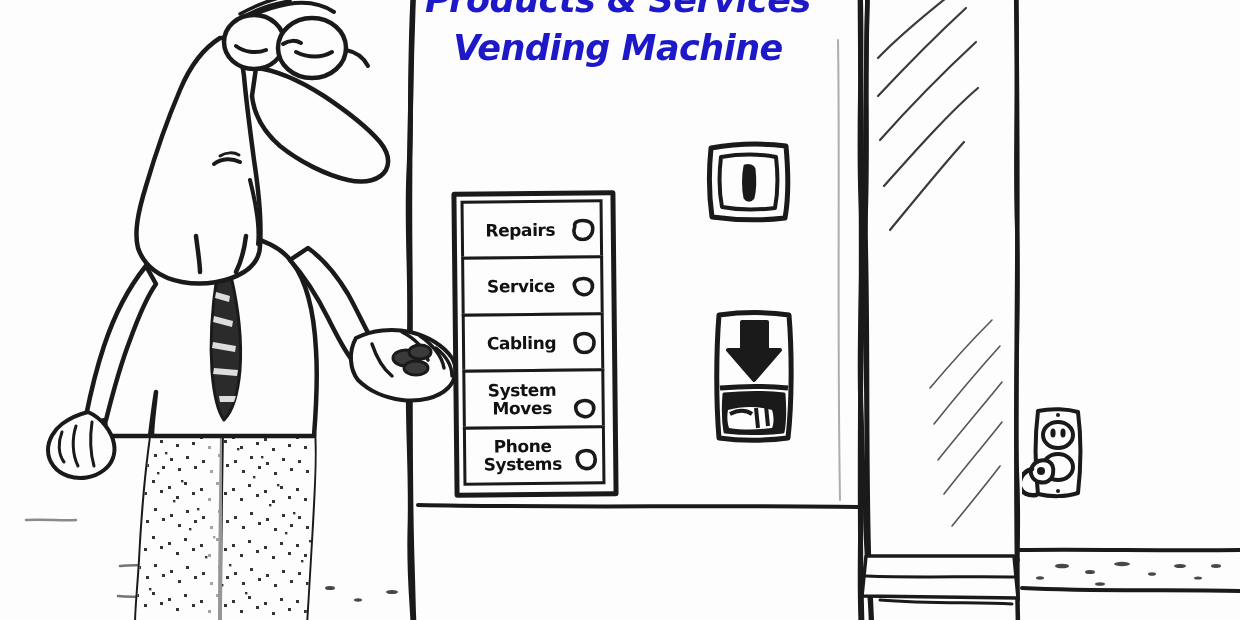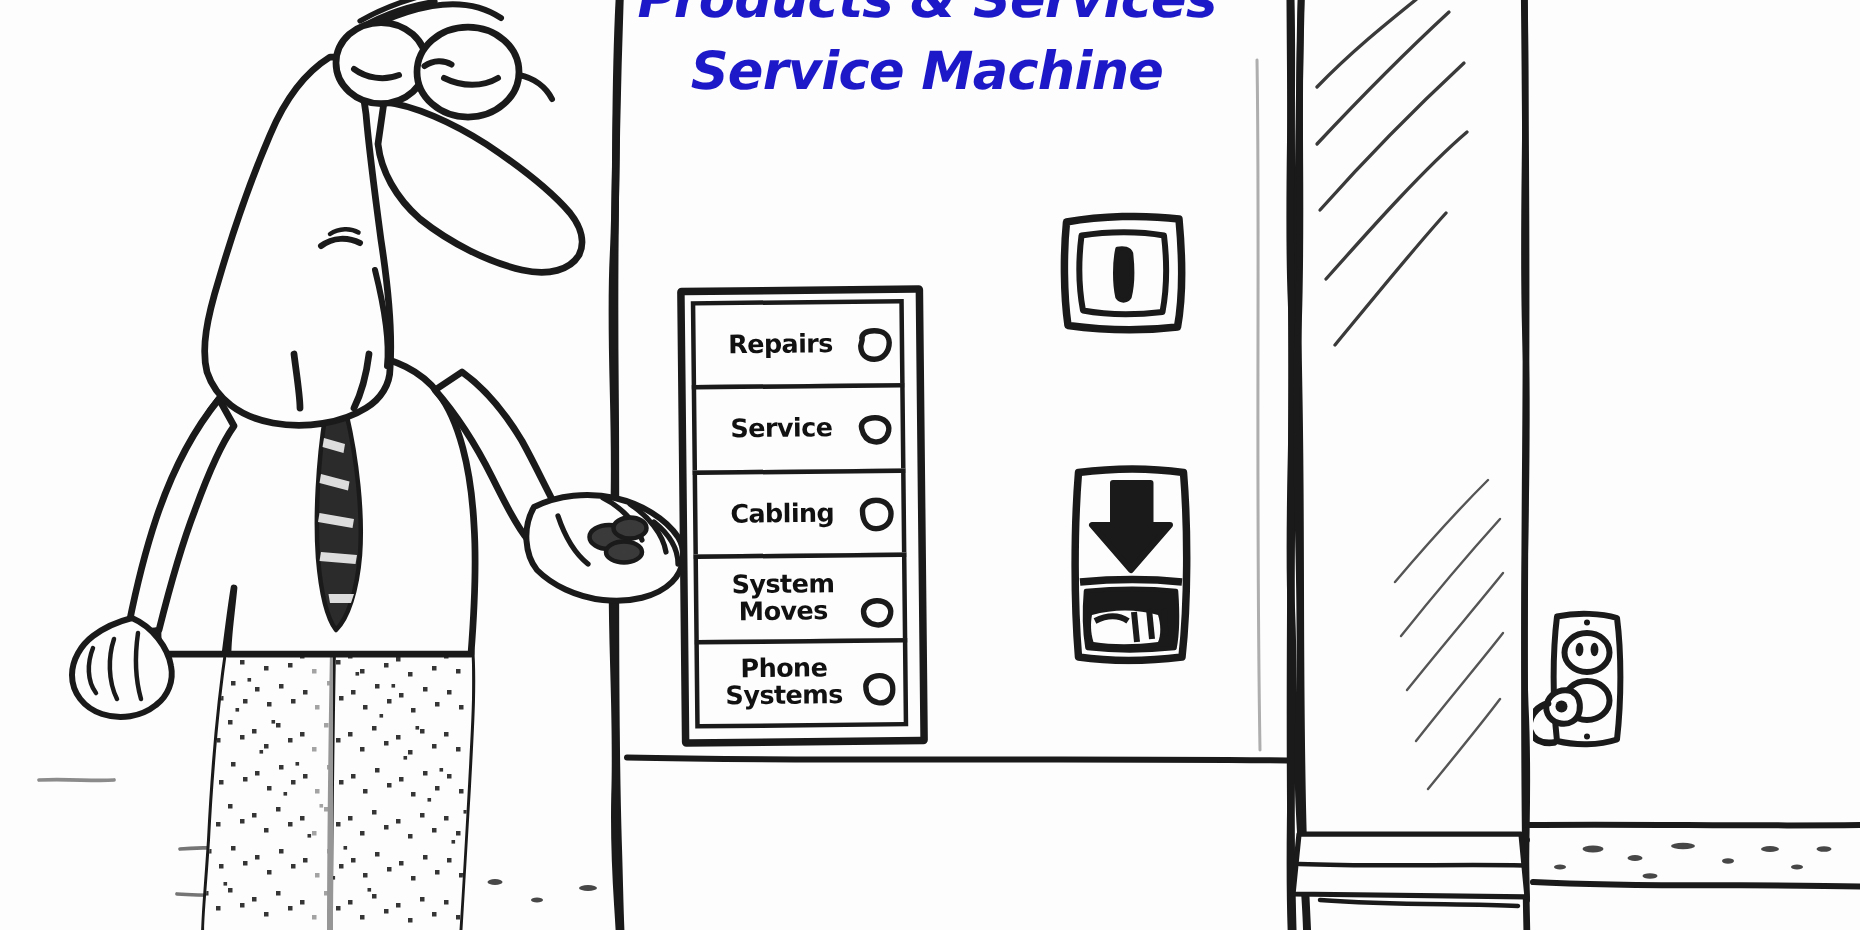--- a/index.html
+++ b/index.html
@@ -539,21 +539,21 @@
         <ellipse cx="420" cy="352" rx="11" ry="7" fill="#3a3a3a" stroke="#1a1a1a" stroke-width="3"></ellipse>
         <ellipse cx="416" cy="368" rx="12" ry="7" fill="#3a3a3a" stroke="#1a1a1a" stroke-width="3"></ellipse>
       </g>
 
     </g>
 
   </svg>
 
   <div id="machine-title">
     <span class="title-line">Products &amp; Services</span>
-    <span class="title-line">Service Machine</span>
+    <span class="title-line">Vending Machine</span>
   </div>
 
   <div id="selection-panel">
     <div id="panel-outer-frame"></div>
     <div id="panel-rows">
 
       <div class="panel-row">
         <span class="row-label">Repairs</span>
         <span class="row-button">
           <svg viewBox="0 0 25 23">

